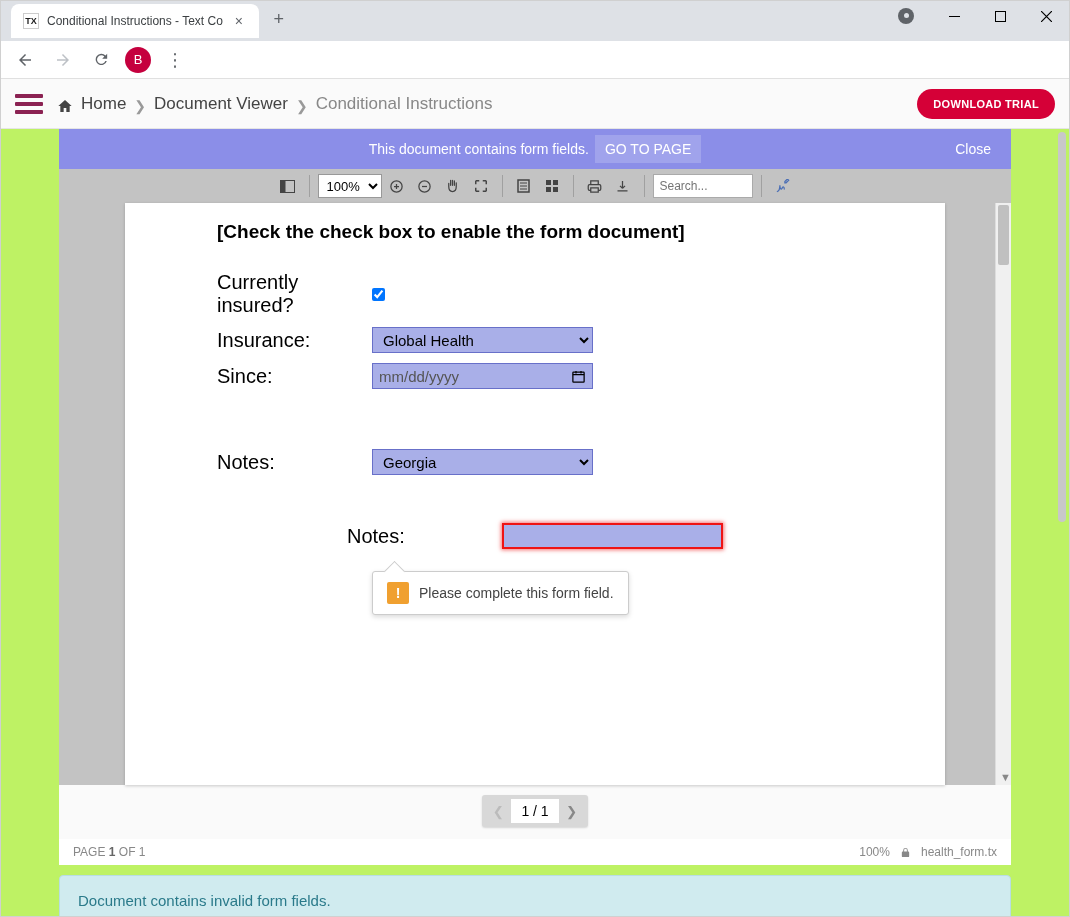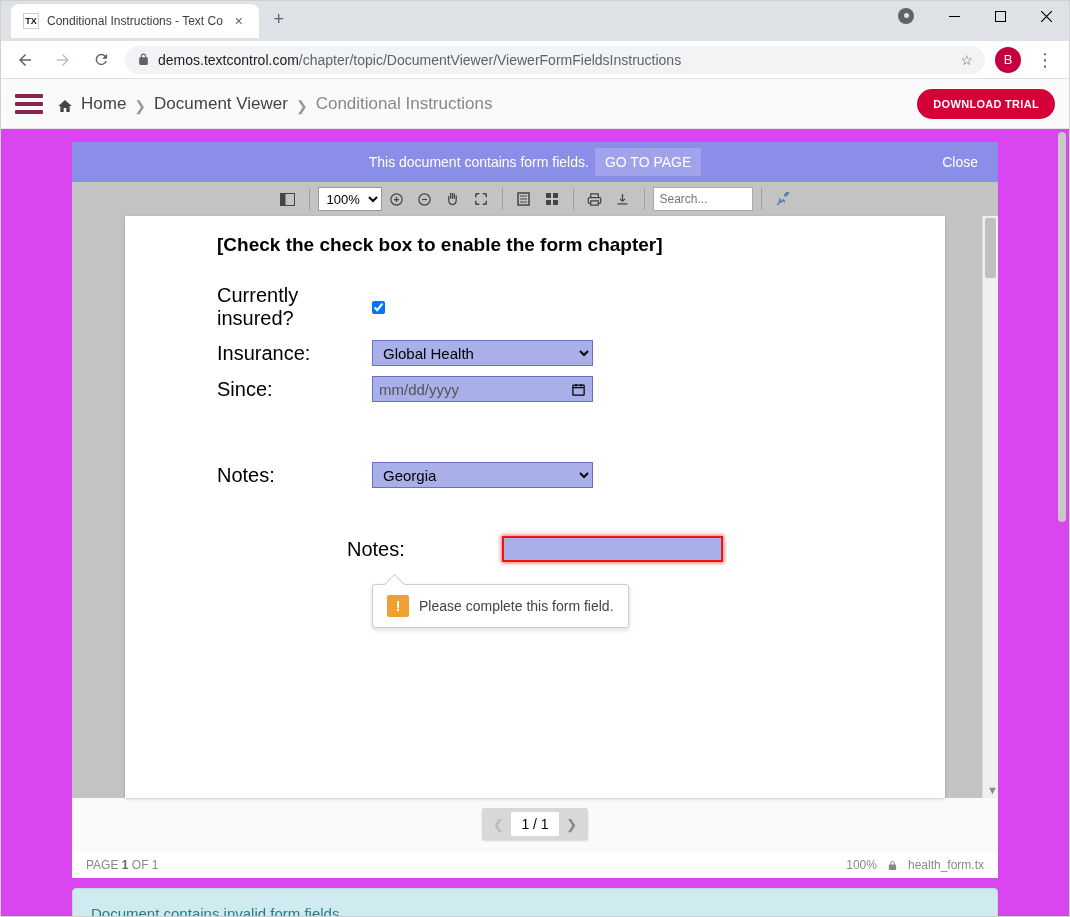--- a/index.html
+++ b/index.html
@@ -35,21 +35,21 @@
     .page-header { height: 50px; background: #fafafa; border-bottom: 1px solid #e5e5e5; display: flex; align-items: center; padding: 0 14px; gap: 14px; }
     .hamburger { width: 28px; display: flex; flex-direction: column; gap: 4px; cursor: pointer;}
     .hamburger span { height: 4px; background: #8b2252; border-radius: 1px; }
     .breadcrumb { display: flex; align-items: flex-end; gap: 8px; font-size: 17px; color: #555;}
     .breadcrumb .sep { color: #999; font-size: 14px;}
     .breadcrumb .home-link, .breadcrumb .viewer-link { color: #444; }
     .breadcrumb .current { color: #888; }
     .download-trial { margin-left: auto; background: #d50037; color: #fff; font-size: 11px; font-weight: bold; padding: 9px 16px; border-radius: 18px; border: none; letter-spacing: 0.3px;}
 
     
-    .content-wrap { flex: 1; overflow: auto; background: #d946ef; padding:13px;}
+    .content-wrap { flex: 1; overflow: auto; background: #bef264; padding:0;}
     .viewer-container { margin: 0; }
 
     .form-banner { background: #8b8ee8; height: 40px; display: flex; align-items: center; justify-content: center; color: #fff; font-size: 14px; position: relative; margin: 0 58px;}
     .form-banner-text { }
     .goto-form-btn { background: #a0a3ec; color: #fff; border: none; padding: 6px 10px; margin-left: 6px; font-size: 14px; font-weight: 500;}
     .close-banner { position: absolute; right: 20px; color: #fff; font-size: 14px; }
 
     .viewer-toolbar { background: #c3c3c3; height: 34px; display: flex; align-items: center; justify-content: center; gap: 2px; margin: 0 58px;}
     .tb-group { display: flex; align-items: center; gap: 2px; }
     .tb-sep { width: 1px; height: 22px; background: #a0a0a0; margin: 0 6px;}
@@ -136,29 +136,20 @@
     <div class="nav-btn disabled">
         <svg width="18" height="18" viewBox="0 0 24 24">
           <path d="M4 11h12.2l-5.6-5.6L12 4l8 8-8 8-1.4-1.4L16.2 13H4z" fill="#bdc1c6"></path>
         </svg>
       </div>
     <div class="nav-btn">
         <svg width="17" height="17" viewBox="0 0 24 24">
           <path d="M17.65 6.35A8 8 0 1 0 19.5 14h-2.1a6 6 0 1 1-1.4-6.2L13 11h7V4l-2.35 2.35z" fill="#5f6368"></path>
         </svg>
       </div>
-    <div class="url-bar">
-      <span class="url-lock">
-          <svg width="13" height="13" viewBox="0 0 24 24">
-            <path d="M18 8h-1V6a5 5 0 0 0-10 0v2H6a2 2 0 0 0-2 2v10a2 2 0 0 0 2 2h12a2 2 0 0 0 2-2V10a2 2 0 0 0-2-2zM9 6a3 3 0 1 1 6 0v2H9z" fill="#5f6368"></path>
-          </svg>
-        </span>
-      <span class="url-text"><span class="domain">demos.textcontrol.com</span><span class="path">/chapter/topic/DocumentViewer/ViewerFormFieldsInstructions</span></span>
-      <span class="url-star">☆</span>
-    </div>
     <div class="profile-badge">B</div>
     <div class="chrome-menu">⋮</div>
   </div>
 
   <div class="page-header">
     <div class="hamburger">
         <span></span>
         <span></span>
         <span></span>
       </div>
@@ -263,21 +254,21 @@
               <svg width="16" height="15" viewBox="0 0 24 24">
                 <path d="M3 20c3-1 4-6 4-10 0 6 2 8 4 4 1-2 3-2 3 2M17 6l4-4-2-2-4 4v2h2z" stroke="#4a6eb5" stroke-width="2" fill="none" stroke-linecap="round"></path>
               </svg>
             </button>
         </div>
       </div>
 
       <div class="doc-canvas">
         <div class="doc-page-wrap">
         <div class="doc-page">
-          <div class="doc-heading">[Check the check box to enable the form chapter]</div>
+          <div class="doc-heading">[Check the check box to enable the form document]</div>
 
           <div class="form-row">
             <div class="form-label">Currently insured?</div>
             <input type="checkbox" class="form-chk" checked="" style="">
           </div>
 
           <div class="form-row">
             <div class="form-label">Insurance:</div>
             <select class="form-select"><option>Global Health</option></select>
           </div>

